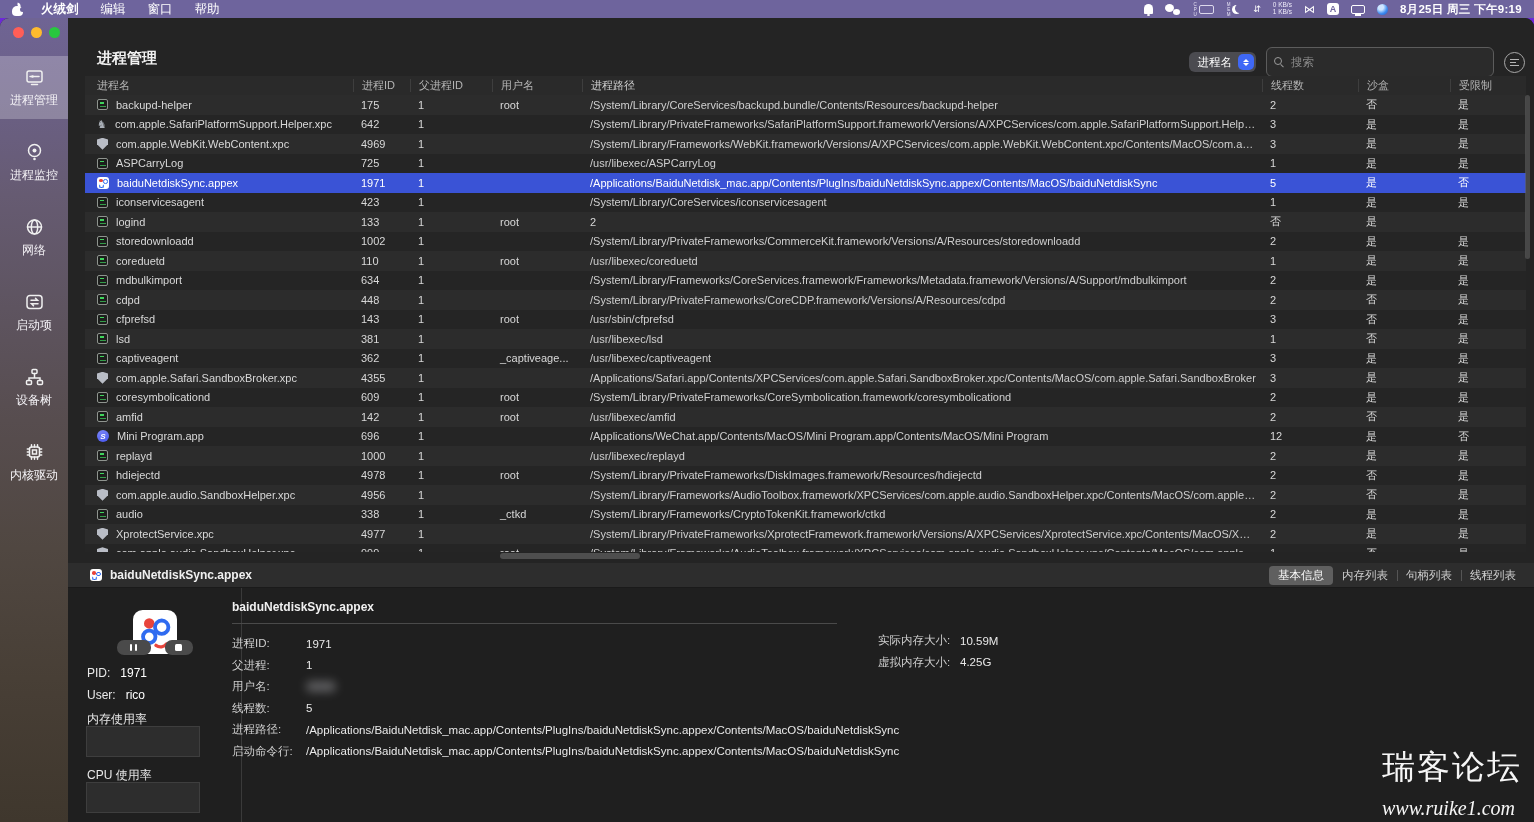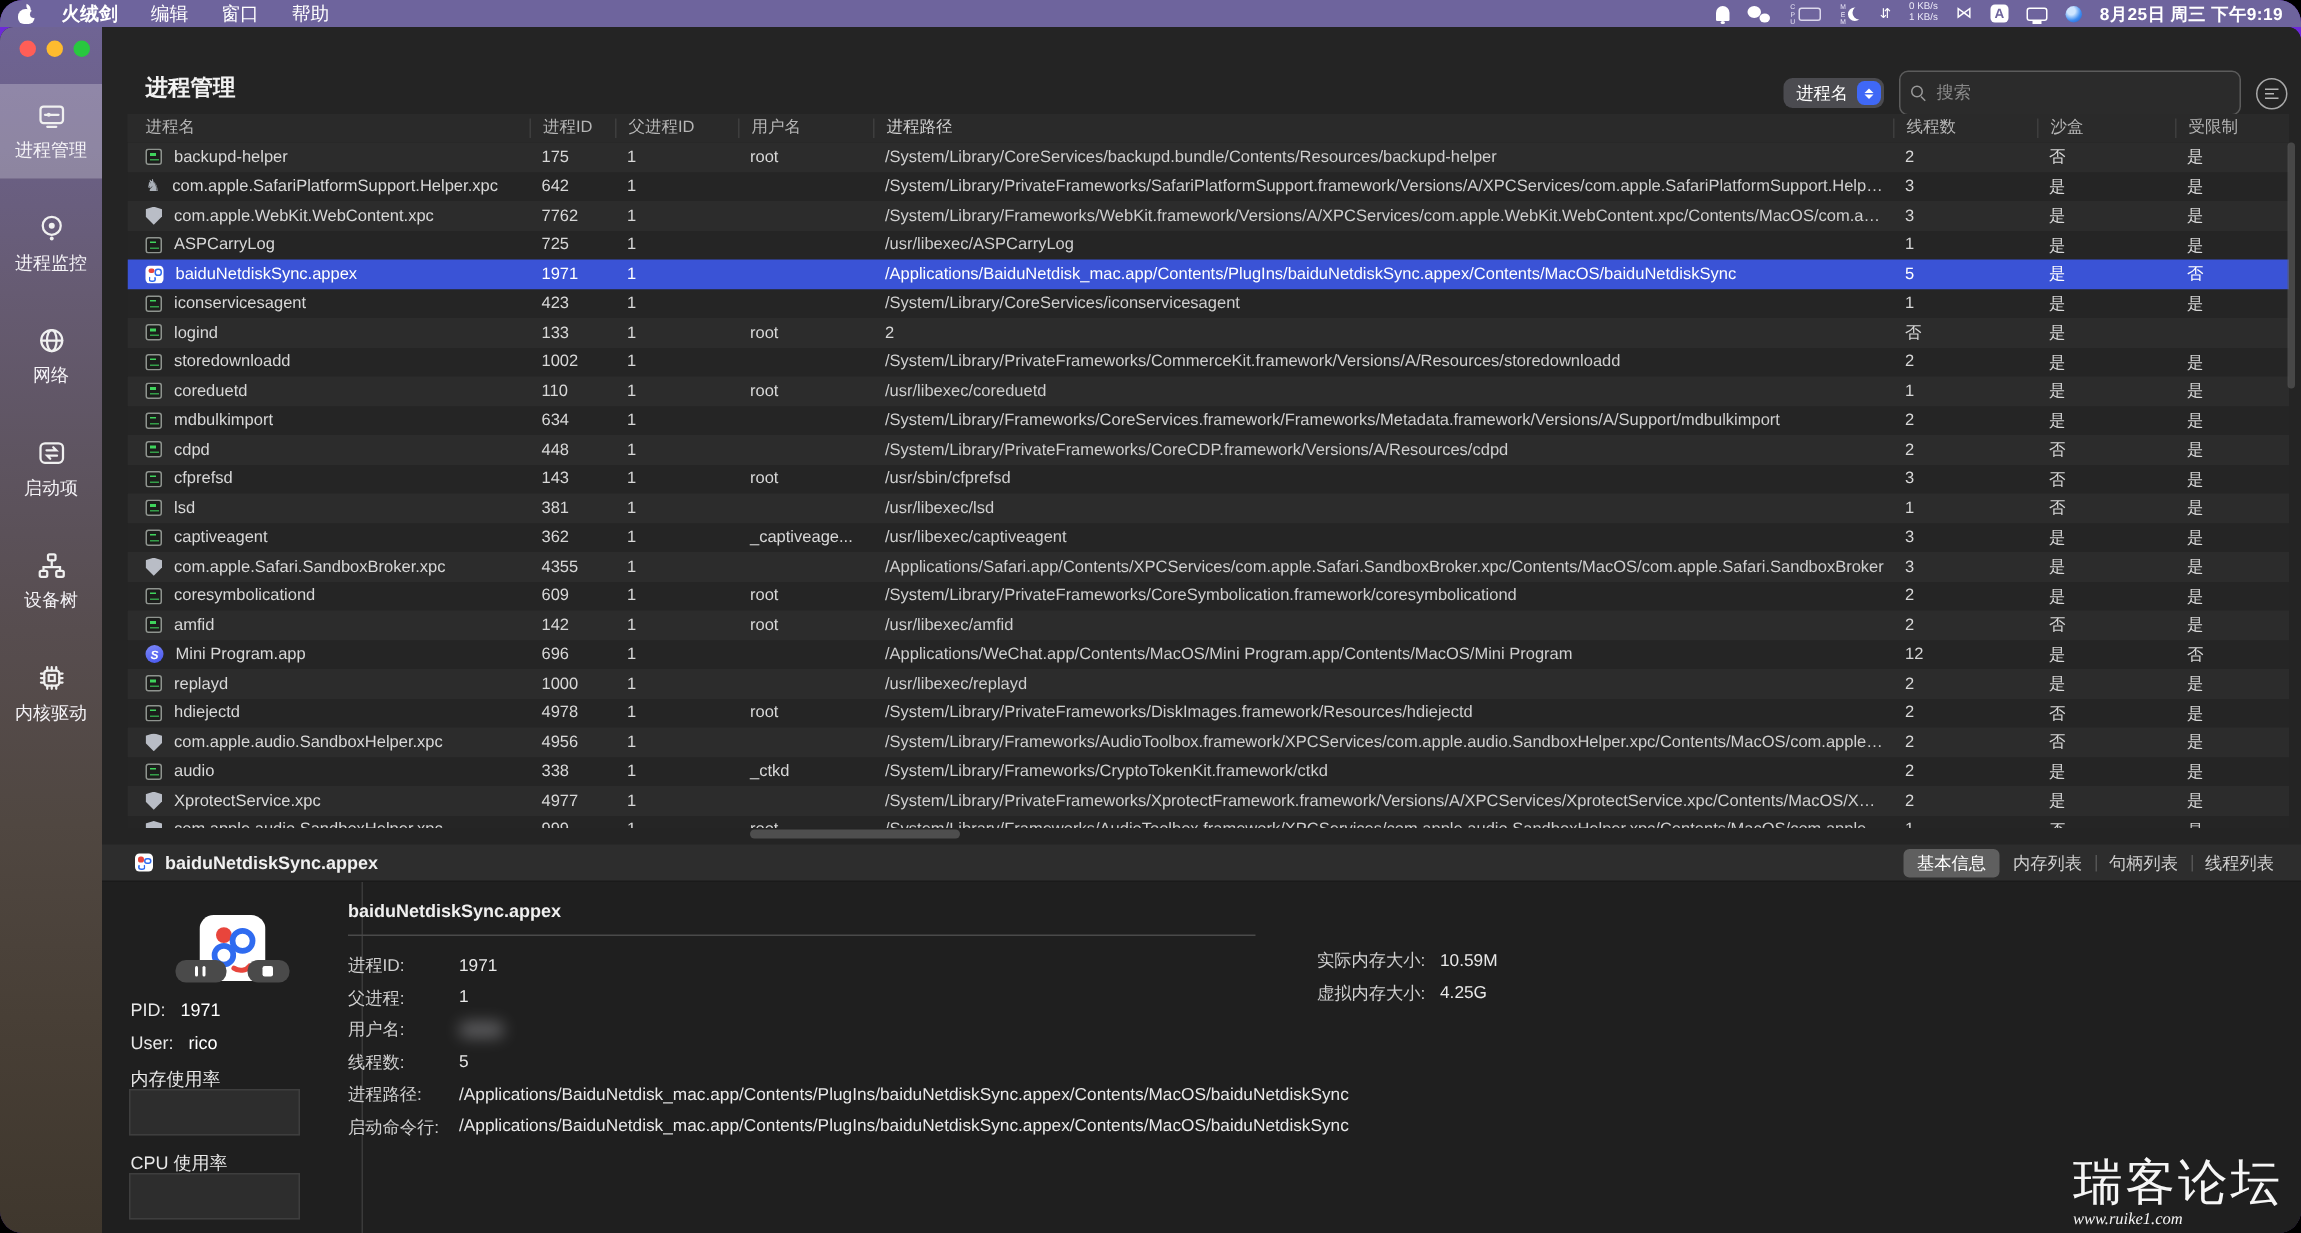--- a/index.html
+++ b/index.html
@@ -1,18 +1,18 @@
 <!DOCTYPE html>
 <html><head>
 <meta charset="utf-8">
 <style>
   html,body{margin:0;padding:0;background:#000;}
   *{box-sizing:border-box;}
   .screen{position:relative;width:1534px;height:822px;overflow:hidden;background:#6d28d9;
-    font-family:"Liberation Sans","DejaVu Sans",sans-serif;border-radius:15px;-webkit-font-smoothing:antialiased;}
+    font-family:"Liberation Sans","DejaVu Sans",sans-serif;-webkit-font-smoothing:antialiased;}
 
   
   .menubar{position:absolute;top:0;left:0;right:0;height:18px;background:#6e649d;
     display:flex;align-items:center;padding:0 12px;color:#fff;font-size:12.5px;}
   .apple{position:relative;width:11px;height:13px;margin-right:4px;flex:0 0 auto;}
   .apple .body{position:absolute;bottom:0;left:0;width:11px;height:10px;background:#fff;border-radius:5px 5px 4px 4px;}
   .apple .leaf{position:absolute;top:0;left:5px;width:4px;height:4px;background:#fff;border-radius:0 4px 0 4px;transform:rotate(18deg);}
   .apple .bite{position:absolute;right:-2px;top:4px;width:5px;height:5px;border-radius:50%;background:#6e649d;}
   .menu-items{display:flex;gap:22px;margin-left:14px;}
   .menu-item{cursor:default;}
@@ -142,21 +142,21 @@
   .frow{display:flex;align-items:center;height:21.5px;font-size:11.5px;}
   .frow .flabel{width:74px;color:#cfcfcf;flex:0 0 auto;}
   .frow .fvalue{color:#e9e9e9;white-space:nowrap;}
   .stats{position:absolute;left:810px;top:42px;color:#ddd;}
   .stats .frow .flabel{width:82px;}
 
   
   .watermark{position:absolute;right:12px;bottom:3px;text-align:left;color:rgba(255,255,255,.96);
     font-family:"Liberation Serif","DejaVu Serif",serif;pointer-events:none;}
   .wm1{font-size:33px;letter-spacing:2px;line-height:1.05;}
-  .wm2{font-size:11px;font-style:italic;line-height:1.1;}
+  .wm2{font-size:20px;font-style:italic;line-height:1.1;margin-top:12px;}
 </style>
 </head>
 <body>
 
 <div class="screen">
 
   <div class="menubar">
     <span class="apple">
         <span class="body"></span>
         <span class="leaf"></span>
@@ -323,21 +323,21 @@
               <div class="cell c-path">/System/Library/PrivateFrameworks/SafariPlatformSupport.framework/Versions/A/XPCServices/com.apple.SafariPlatformSupport.Helper.xp...</div>
               <div class="cell c-th">3</div>
               <div class="cell c-sb">是</div>
               <div class="cell c-rs">是</div>
             </div>
             <div class="trow odd">
               <div class="cell c-name">
                 <span class="ic ic-shield"></span>
                 <span>com.apple.WebKit.WebContent.xpc</span>
               </div>
-              <div class="cell c-pid">7762</div>
+              <div class="cell c-pid">4969</div>
               <div class="cell c-ppid">1</div>
               <div class="cell c-user"><span class="blur-blob"></span></div>
               <div class="cell c-path">/System/Library/Frameworks/WebKit.framework/Versions/A/XPCServices/com.apple.WebKit.WebContent.xpc/Contents/MacOS/com.apple.W...</div>
               <div class="cell c-th">3</div>
               <div class="cell c-sb">是</div>
               <div class="cell c-rs">是</div>
             </div>
             <div class="trow even">
               <div class="cell c-name">
                 <span class="ic ic-term">

